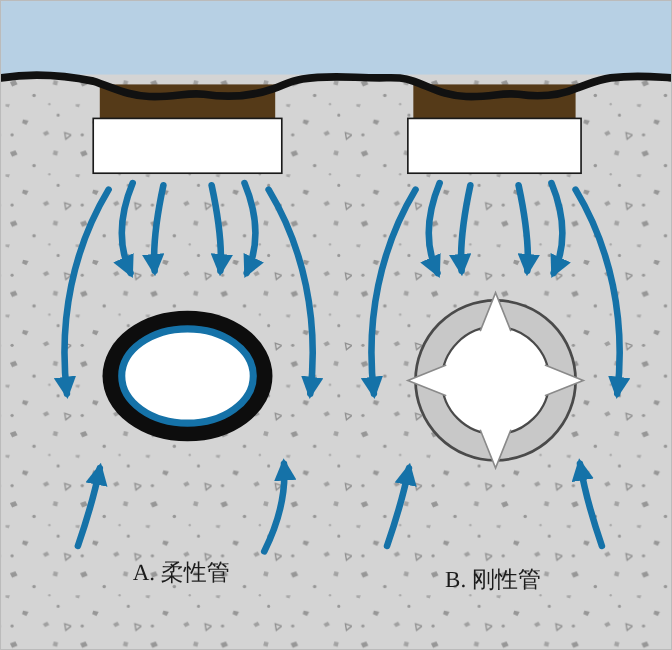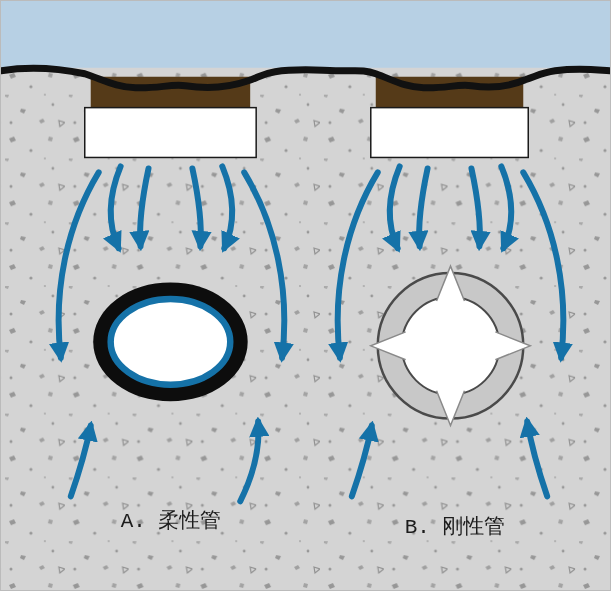--- a/index.html
+++ b/index.html
@@ -1,20 +1,20 @@
 <!DOCTYPE html>
 <html style="--sky: #b7d0e4; --soil: #d4d4d4; --speck: #979797; --ground-line: #111111; --backfill-brown: #553a18; --block-white: #ffffff; --arrow: #1572a8; --pipe-black: #0d0d0d; --pipe-blue-ring: #1572a8; --rigid-gray: #c8c8c8; --rigid-outline: #4a4a4a; --label-text: #1c1c1c;"><head>
 <meta charset="utf-8">
 <style>
   html,body{margin:0;padding:0;background:#fff;}
   .stage{
     position:relative;
     width:611px;height:591px;
     overflow:hidden;
-    font-family:Liberation Mono, monospace;
+    font-family:Liberation Serif, serif;
     border:1px solid #bbb;
     box-sizing:border-box;
     background:var(--soil,#d4d4d4);
   }
   svg{display:block;width:100%;height:100%;}
   .sky{fill:var(--sky,#b7d0e4);}
   .soil{fill:var(--soil,#d4d4d4);}
   .ground{stroke:var(--ground-line,#111);stroke-width:7;fill:none;stroke-linecap:round;}
   .backfill{fill:var(--backfill-brown,#553a18);}
   .block{fill:var(--block-white,#fff);stroke:#1a1a1a;stroke-width:1.5;}

